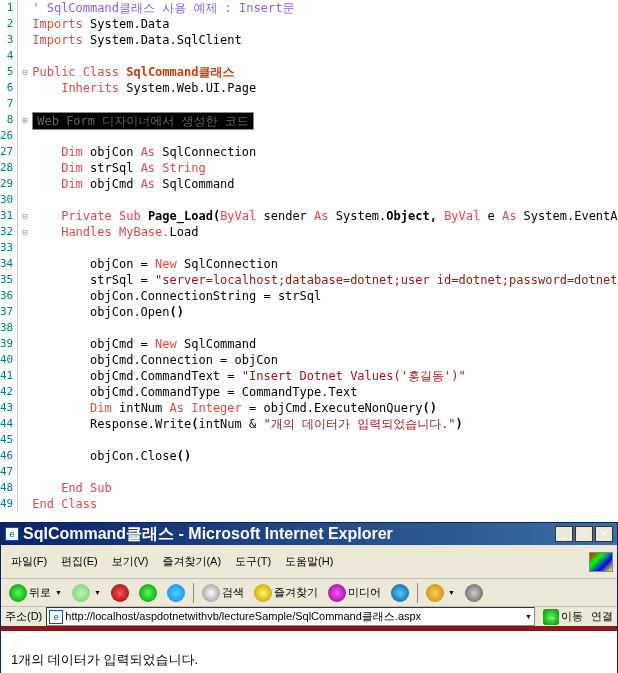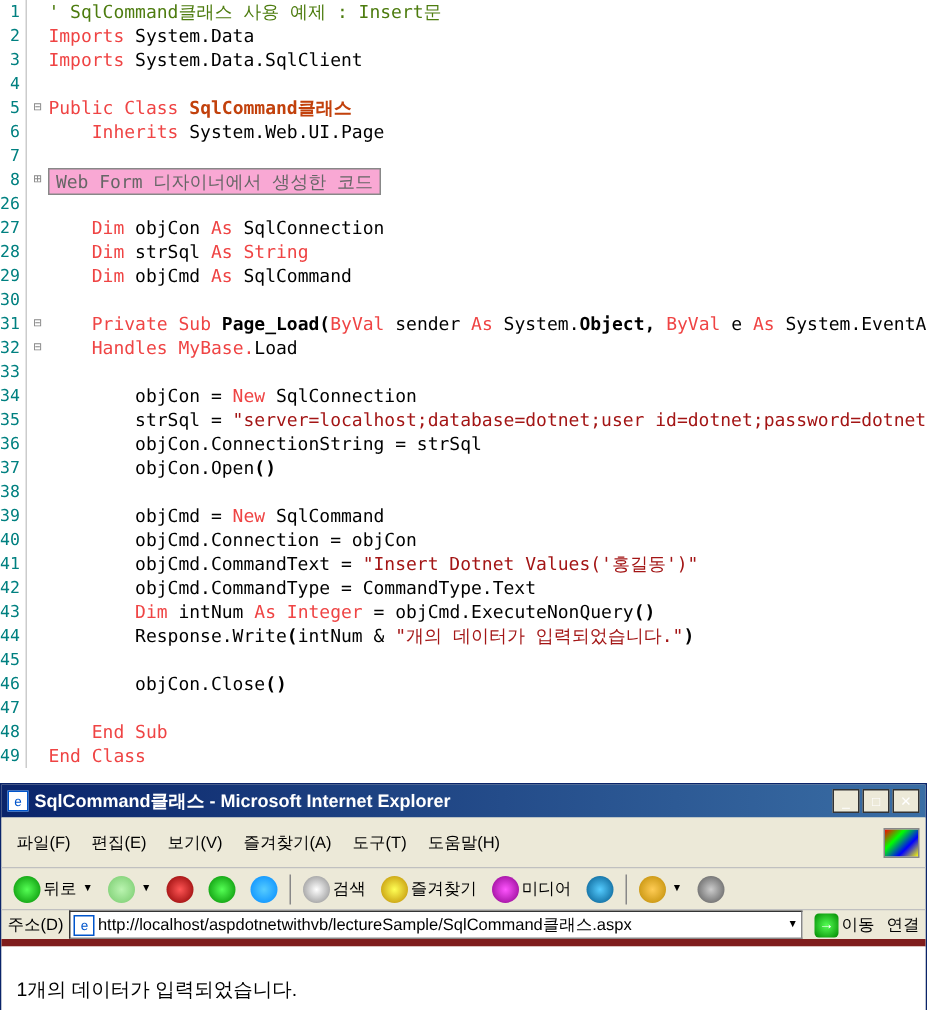--- a/index.html
+++ b/index.html
@@ -2,32 +2,32 @@
 <html><head>
 <meta charset="utf-8">
 <style>
 * { margin: 0; padding: 0; box-sizing: border-box; }
 body { font-family: "Malgun Gothic", "Consolas", monospace; font-size: 12px; background: #fff; width: 618px; }
 .code-area { display: flex; background: #fff; }
 .gutter { background: #fff; border-right: 1px solid #ccc; width: 28px; }
 .gutter-line { color: #008080; text-align: right; padding-right: 4px; height: 16px; line-height: 16px; font-size: 11px; }
 .code-lines { flex: 1; padding-left: 4px; }
 .code-line { height: 16px; line-height: 16px; white-space: pre; font-family: Consolas, monospace; font-size: 12px; }
-.c-comment { color: #4d7c0f; }
+.c-comment { color: #8b5cf6; }
 .c-keyword { color: #ef4444; }
 .c-string { color: #a31515; }
 .c-type { color: #c2410c; font-weight: bold; }
 .c-method { font-weight: bold; }
-.c-region { border: 1px solid #888; background: #f9a8d4; padding: 0 4px; display: inline-block; color: #666; }
+.c-region { border: 1px solid #888; background: #000000; padding: 0 4px; display: inline-block; color: #666; }
 .marker { display: inline-block; width: 10px; color: #888; font-size: 9px; vertical-align: top; }
 
 .ie-window { margin-top: 10px; border: 1px solid #0a246a; background: #ece9d8; font-family: Tahoma, sans-serif; font-size: 11px; }
 .ie-title { background: linear-gradient(to right, #0a246a, #3a6ea5); color: #fff; padding: 3px 4px; display: flex; align-items: center; height: 22px; }
 .ie-title-icon { width: 14px; height: 14px; background: #fff; margin-right: 4px; display: inline-flex; align-items: center; justify-content: center; font-size: 9px; color: #0055cc; border: 1px solid #0055cc; }
-.ie-title-text { flex: 1; font-weight: bold; font-size: 12px; }
+.ie-title-text { flex: 1; font-weight: bold; font-size: 16px; }
 .ie-win-buttons { display: flex; gap: 2px; }
 .ie-win-btn { width: 18px; height: 16px; background: #ece9d8; border: 1px solid #333; display: flex; align-items: center; justify-content: center; font-size: 9px; font-family: Arial; cursor: pointer; }
 .ie-menu { background: #ece9d8; padding: 2px 4px; display: flex; gap: 2px; height: 34px; align-items: center; border-bottom: 1px solid #c0c0c0; }
 .ie-menu-item { padding: 2px 6px; cursor: pointer; }
 .ie-menu-logo { width: 24px; height: 20px; margin-left: auto; background: linear-gradient(135deg,#ff0000,#00ff00,#0000ff,#ffff00); border: 1px solid #888; }
 .ie-toolbar { background: #ece9d8; padding: 2px 4px; display: flex; align-items: center; gap: 2px; height: 28px; border-bottom: 1px solid #c0c0c0; }
 .ie-tool { display: flex; align-items: center; gap: 2px; padding: 2px 4px; cursor: pointer; }
 .ie-tool-icon { width: 18px; height: 18px; border-radius: 50%; display: inline-block; }
 .back-icon { background: radial-gradient(circle,#5f5,#080); }
 .fwd-icon { background: radial-gradient(circle,#8f8,#0a0); opacity: .5; }

